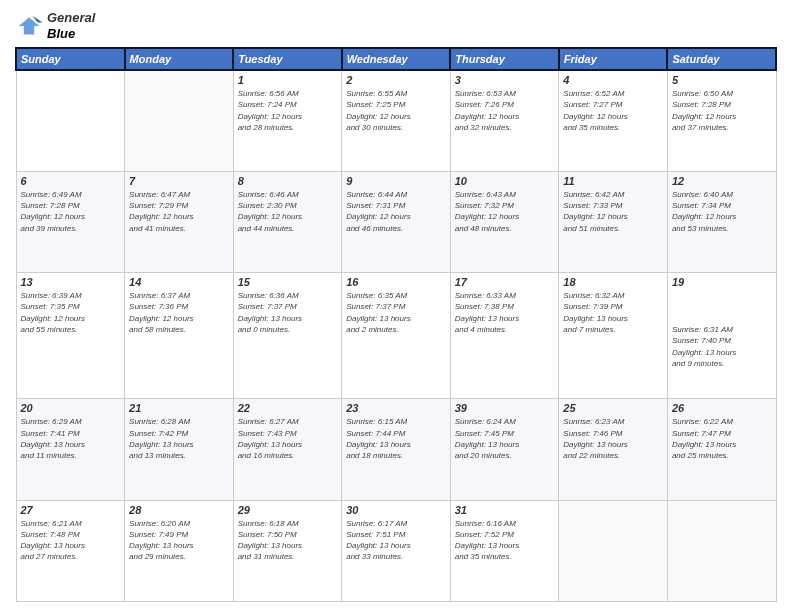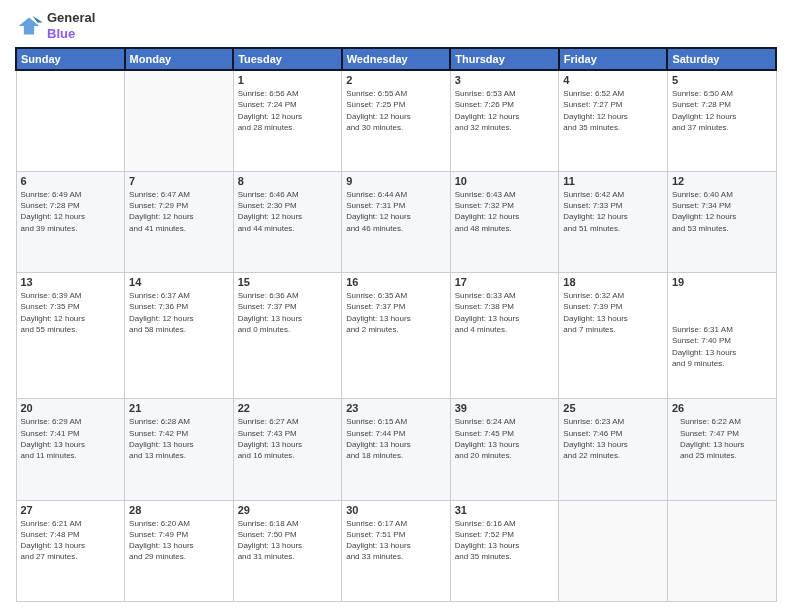--- a/index.html
+++ b/index.html
@@ -9,40 +9,41 @@
       width: 792px;
       height: 612px;
       overflow: hidden;
     }
     .page {
       width: 792px;
       height: 612px;
       padding: 10px 15px;
       display: flex;
       flex-direction: column;
+      font-style: italic;
     }
     .header {
       display: flex;
       justify-content: space-between;
       align-items: flex-start;
       margin-bottom: 6px;
     }
     .logo {
       display: flex;
       align-items: center;
       gap: 4px;
     }
     .logo-text {
       font-size: 13px;
       font-weight: bold;
       color: #333;
       line-height: 1.2;
     }
     .logo-text span {
-      color: #8b5cf6;
+      color: #000000;
     }
     .logo-bird {
       width: 28px;
       height: 24px;
     }
     .title-section {
       text-align: right;
     }
     .month-title {
       font-size: 28px;
@@ -313,21 +314,21 @@
           </td>
           <td>
             <span class="day-number">25</span>
             <div class="day-info" style="white-space: pre-line;">Sunrise: 6:23 AM
 Sunset: 7:46 PM
 Daylight: 13 hours
 and 22 minutes.</div>
           </td>
           <td>
             <span class="day-number">26</span>
-            <div class="day-info" style="white-space: pre-line; margin-left: 8px;">Sunrise: 6:22 AM
+            <div class="day-info" style="white-space: pre-line;">Sunrise: 6:22 AM
 Sunset: 7:47 PM
 Daylight: 13 hours
 and 25 minutes.</div>
           </td>
         </tr>
         <tr class="row-odd">
           <td>
             <span class="day-number">27</span>
             <div class="day-info" style="white-space: pre-line;">Sunrise: 6:21 AM
 Sunset: 7:48 PM

